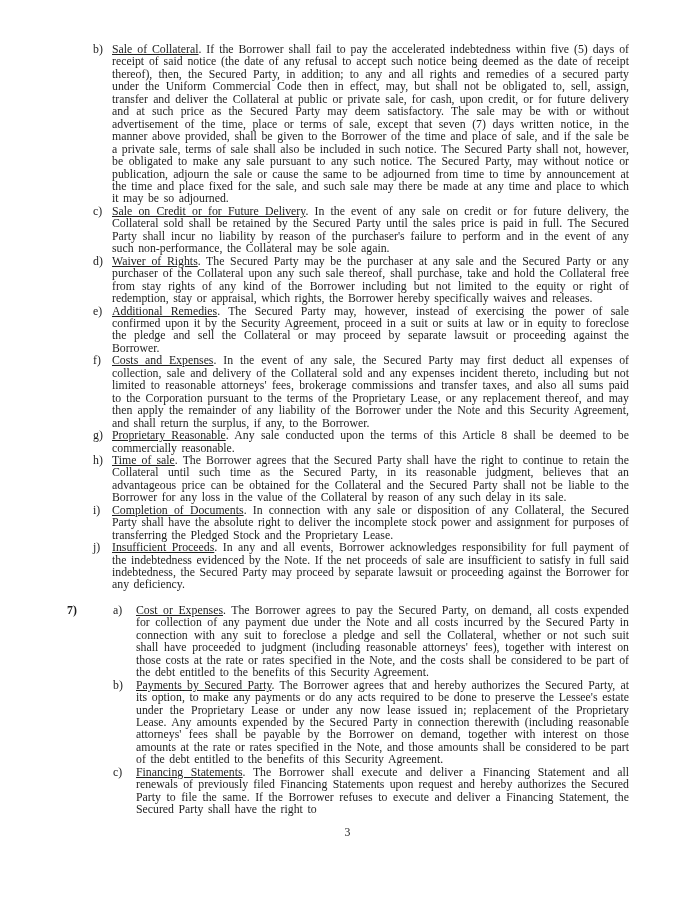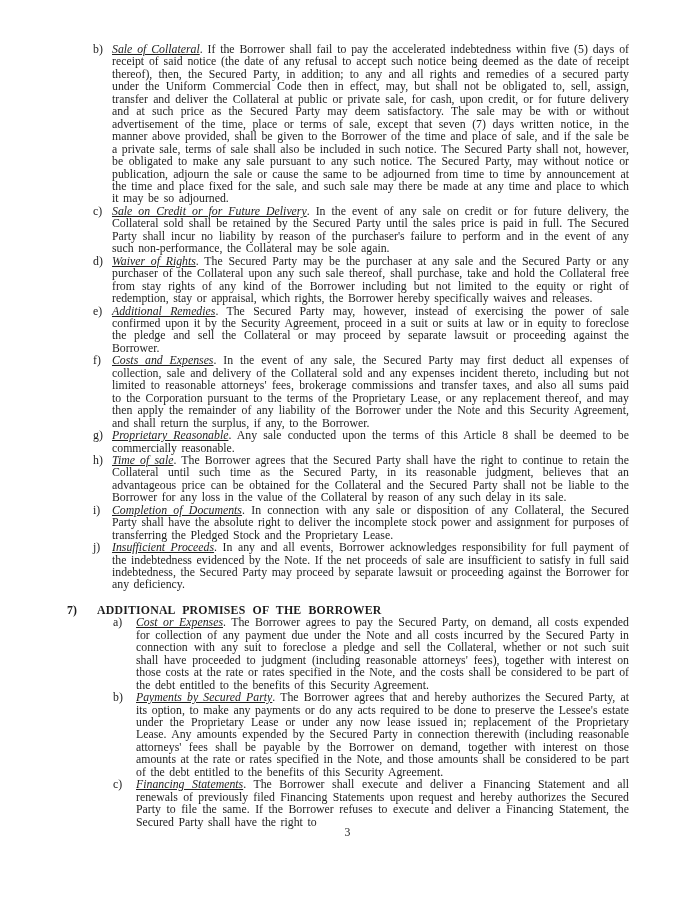--- a/index.html
+++ b/index.html
@@ -29,21 +29,20 @@
   }
   .item > .marker {
     flex: 0 0 19px;
   }
   .item > .itext {
     flex: 1;
     text-align: justify;
   }
   .utitle {
     text-decoration: underline;
-    font-style: italic;
   }
   .sec7 {
     margin-left: 67px;
     margin-top: 13px;
     display: flex;
   }
   .sec7 > .s7marker {
     flex: 0 0 30px;
     font-weight: bold;
   }
@@ -119,21 +118,20 @@
     <div class="item">
       <span class="marker">j)</span>
       <span class="itext"><span class="utitle">Insufficient Proceeds</span><span>. In any and all events, Borrower acknowledges responsibility for full payment of the indebtedness evidenced by the Note. If the net proceeds of sale are insufficient to satisfy in full said indebtedness, the Secured Party may proceed by separate lawsuit or proceeding against the Borrower for any deficiency.</span></span>
     </div>
 
   </div>
 
   <div class="sec7">
     <span class="s7marker">7)</span>
     <div class="s7content">
-      <div class="s7head">ADDITIONAL PROMISES OF THE BORROWER</div>
       <div class="s7items">
 
         <div class="item">
           <span class="marker">a)</span>
           <span class="itext"><span class="utitle">Cost or Expenses</span><span>. The Borrower agrees to pay the Secured Party, on demand, all costs expended for collection of any payment due under the Note and all costs incurred by the Secured Party in connection with any suit to foreclose a pledge and sell the Collateral,  whether or not such suit shall have proceeded to judgment (including reasonable attorneys' fees), together with interest on those costs at the rate or rates specified in the Note, and the costs shall be considered to be part of the debt entitled to the benefits of this Security Agreement.</span></span>
         </div>
 
         <div class="item">
           <span class="marker">b)</span>
           <span class="itext"><span class="utitle">Payments by Secured Party</span><span>. The Borrower agrees that and hereby authorizes the Secured Party, at its option, to make any payments or do any acts required to be done to preserve the Lessee's estate under the Proprietary Lease or under any now lease issued in; replacement of the Proprietary Lease. Any amounts expended by the Secured Party in connection therewith (including reasonable attorneys' fees shall be payable by the Borrower on demand, together with interest on those amounts at the rate or rates specified in the Note, and those amounts shall be considered to be part of the debt entitled to the benefits of this Security Agreement.</span></span>

